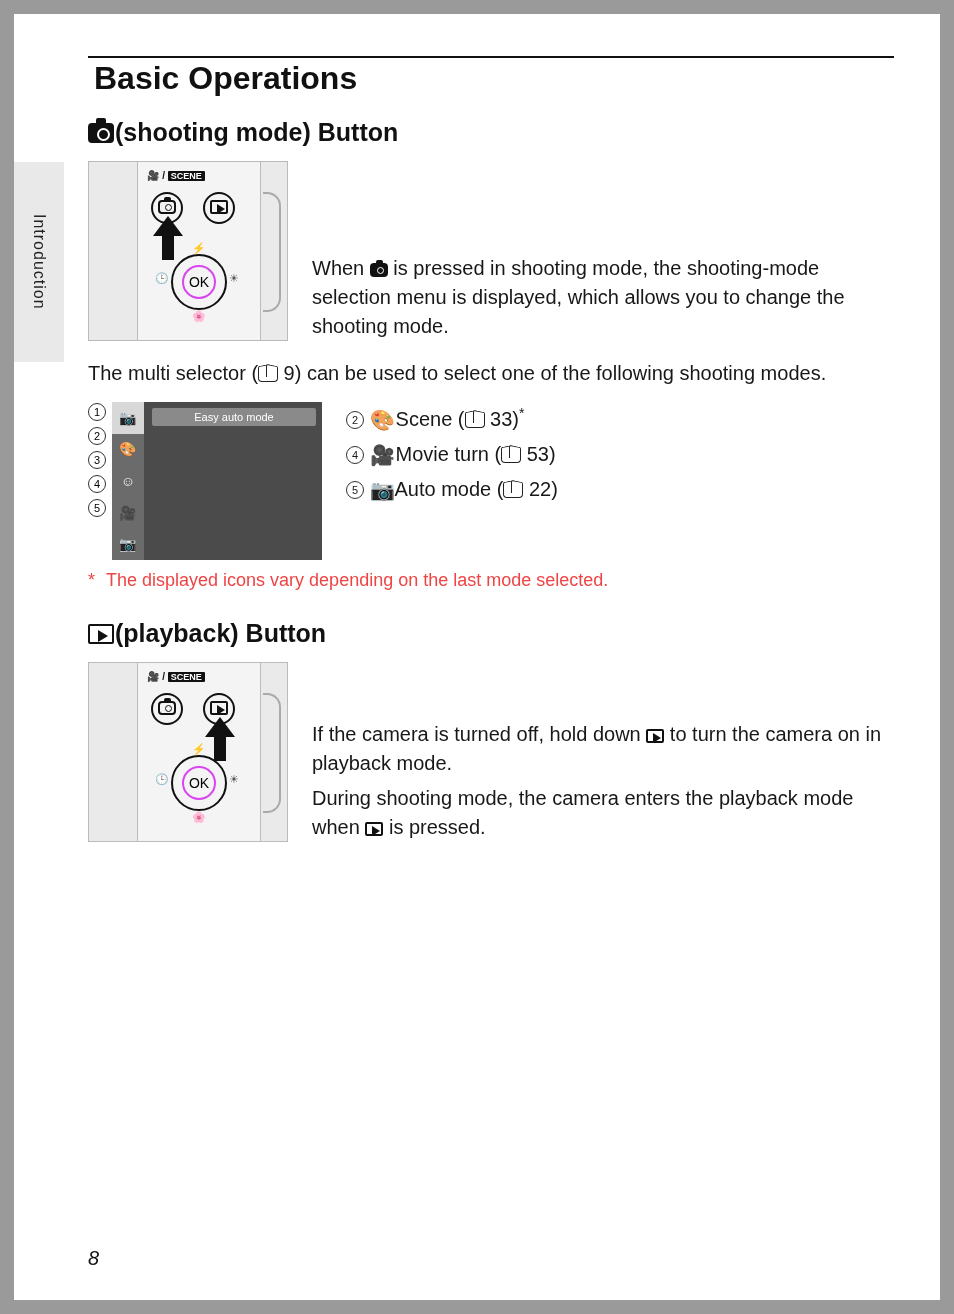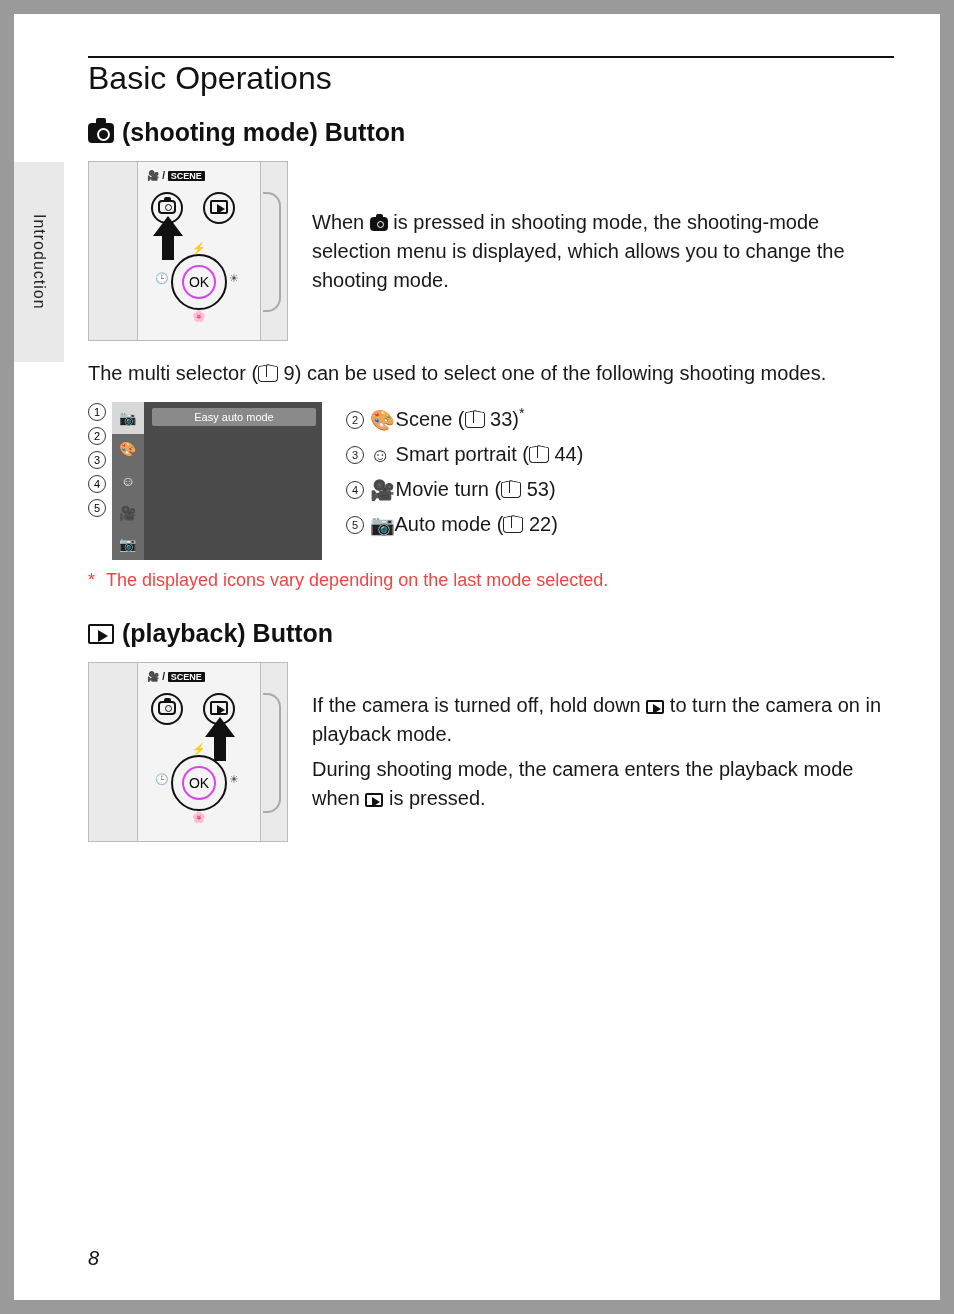--- a/index.html
+++ b/index.html
@@ -38,39 +38,39 @@
   }
   .rule {
     position: absolute;
     left: 74px;
     right: 46px;
     top: 42px;
     border-top: 2px solid #111;
   }
   h1.page-title {
     position: absolute;
-    left: 74px;
+    left: 80px;
     top: 46px;
     font-size: 32px;
-    font-weight: 400;
+    font-weight: 700;
     color: #111;
   }
   .content {
     position: absolute;
     left: 74px;
     top: 104px;
     right: 46px;
   }
   h2.section {
     font-size: 25px;
     font-weight: 700;
     color: #111;
     display: flex;
     align-items: center;
-    gap: 8px;
+    gap: 1px;
     margin-bottom: 14px;
   }
   .camera-icon {
     display: inline-block;
     width: 26px;
     height: 20px;
     border: 2.5px solid #111;
     border-radius: 4px;
     position: relative;
     background: #111;
@@ -110,21 +110,21 @@
   .book-icon{
     display:inline-block; width:20px; height:14px; position:relative; vertical-align:-2px;
     border:1.5px solid #222; border-radius:2px 2px 4px 4px; border-top:none;
   }
   .book-icon::before, .book-icon::after{
     content:""; position:absolute; top:-3px; width:10px; height:12px;
     border:1.5px solid #222; border-bottom:none; border-radius:2px 2px 0 0; background:#fff;
   }
   .book-icon::before{ left:-1px; transform:skewY(-10deg);}
   .book-icon::after{ right:-1px; transform:skewY(10deg);}
-  .row1 { display:flex; gap:24px; align-items:center; margin-bottom:18px;}
+  .row1 { display:flex; gap:24px; align-items:flex-end; margin-bottom:18px;}
   .diagram {
     width: 200px; height: 180px; background:#eaeaea;
     border:1px solid #bbb; position:relative; flex-shrink:0;
   }
   .d-strip{ position:absolute; left:48px; top:0; width:124px; height:100%; background:#f4f4f4; border-left:1px solid #bbb; border-right:1px solid #bbb;}
   .d-scene{ position:absolute; left:58px; top:8px; font-size:10px; font-weight:700; color:#111; background:transparent;}
   .d-scene .box{display:inline-block; background:#111; color:#fff; padding:0 3px; border-radius:1px; font-size:9px;}
   .d-btn{ position:absolute; width:32px; height:32px; border:2px solid #111; border-radius:50%; background:#f4f4f4;}
   .d-ok{ position:absolute; width:56px; height:56px; border:2px solid #111; border-radius:50%; left:82px; top:92px; display:flex; align-items:center; justify-content:center;}
   .d-ok-inner{ width:34px; height:34px; border:2px solid #d946ef; border-radius:50%; display:flex; align-items:center; justify-content:center; font-weight:400; font-size:14px;}
@@ -218,21 +218,20 @@
             <div class="menu-cell">🎨</div>
             <div class="menu-cell">☺</div>
             <div class="menu-cell">🎥</div>
             <div class="menu-cell">📷</div>
           </div>
           <div class="menu-label">Easy auto mode</div>
         </div>
       </div>
       <div class="mode-list">
         <div><span class="circ-num">2</span><span class="mode-glyph">🎨</span> <span>Scene</span> (<span class="book-icon"></span><span> 33</span>)<sup>*</sup></div>
-        <div><span class="circ-num">3</span><span class="mode-glyph">☺</span> <span>Smart portrait</span> (<span class="book-icon"></span><span> 44</span>)<sup></sup></div>
         <div><span class="circ-num">4</span><span class="mode-glyph">🎥</span> <span>Movie turn</span> (<span class="book-icon"></span><span> 53</span>)<sup></sup></div>
         <div><span class="circ-num">5</span><span class="mode-glyph">📷</span> <span>Auto mode</span> (<span class="book-icon"></span><span> 22</span>)<sup></sup></div>
       </div>
     </div>
 
     <p class="footnote"><span class="ast">*</span><span>The displayed icons vary depending on the last mode selected.</span></p>
 
 
     <h2 class="section" style="margin-top:28px;">
       <span class="play-icon"></span>

